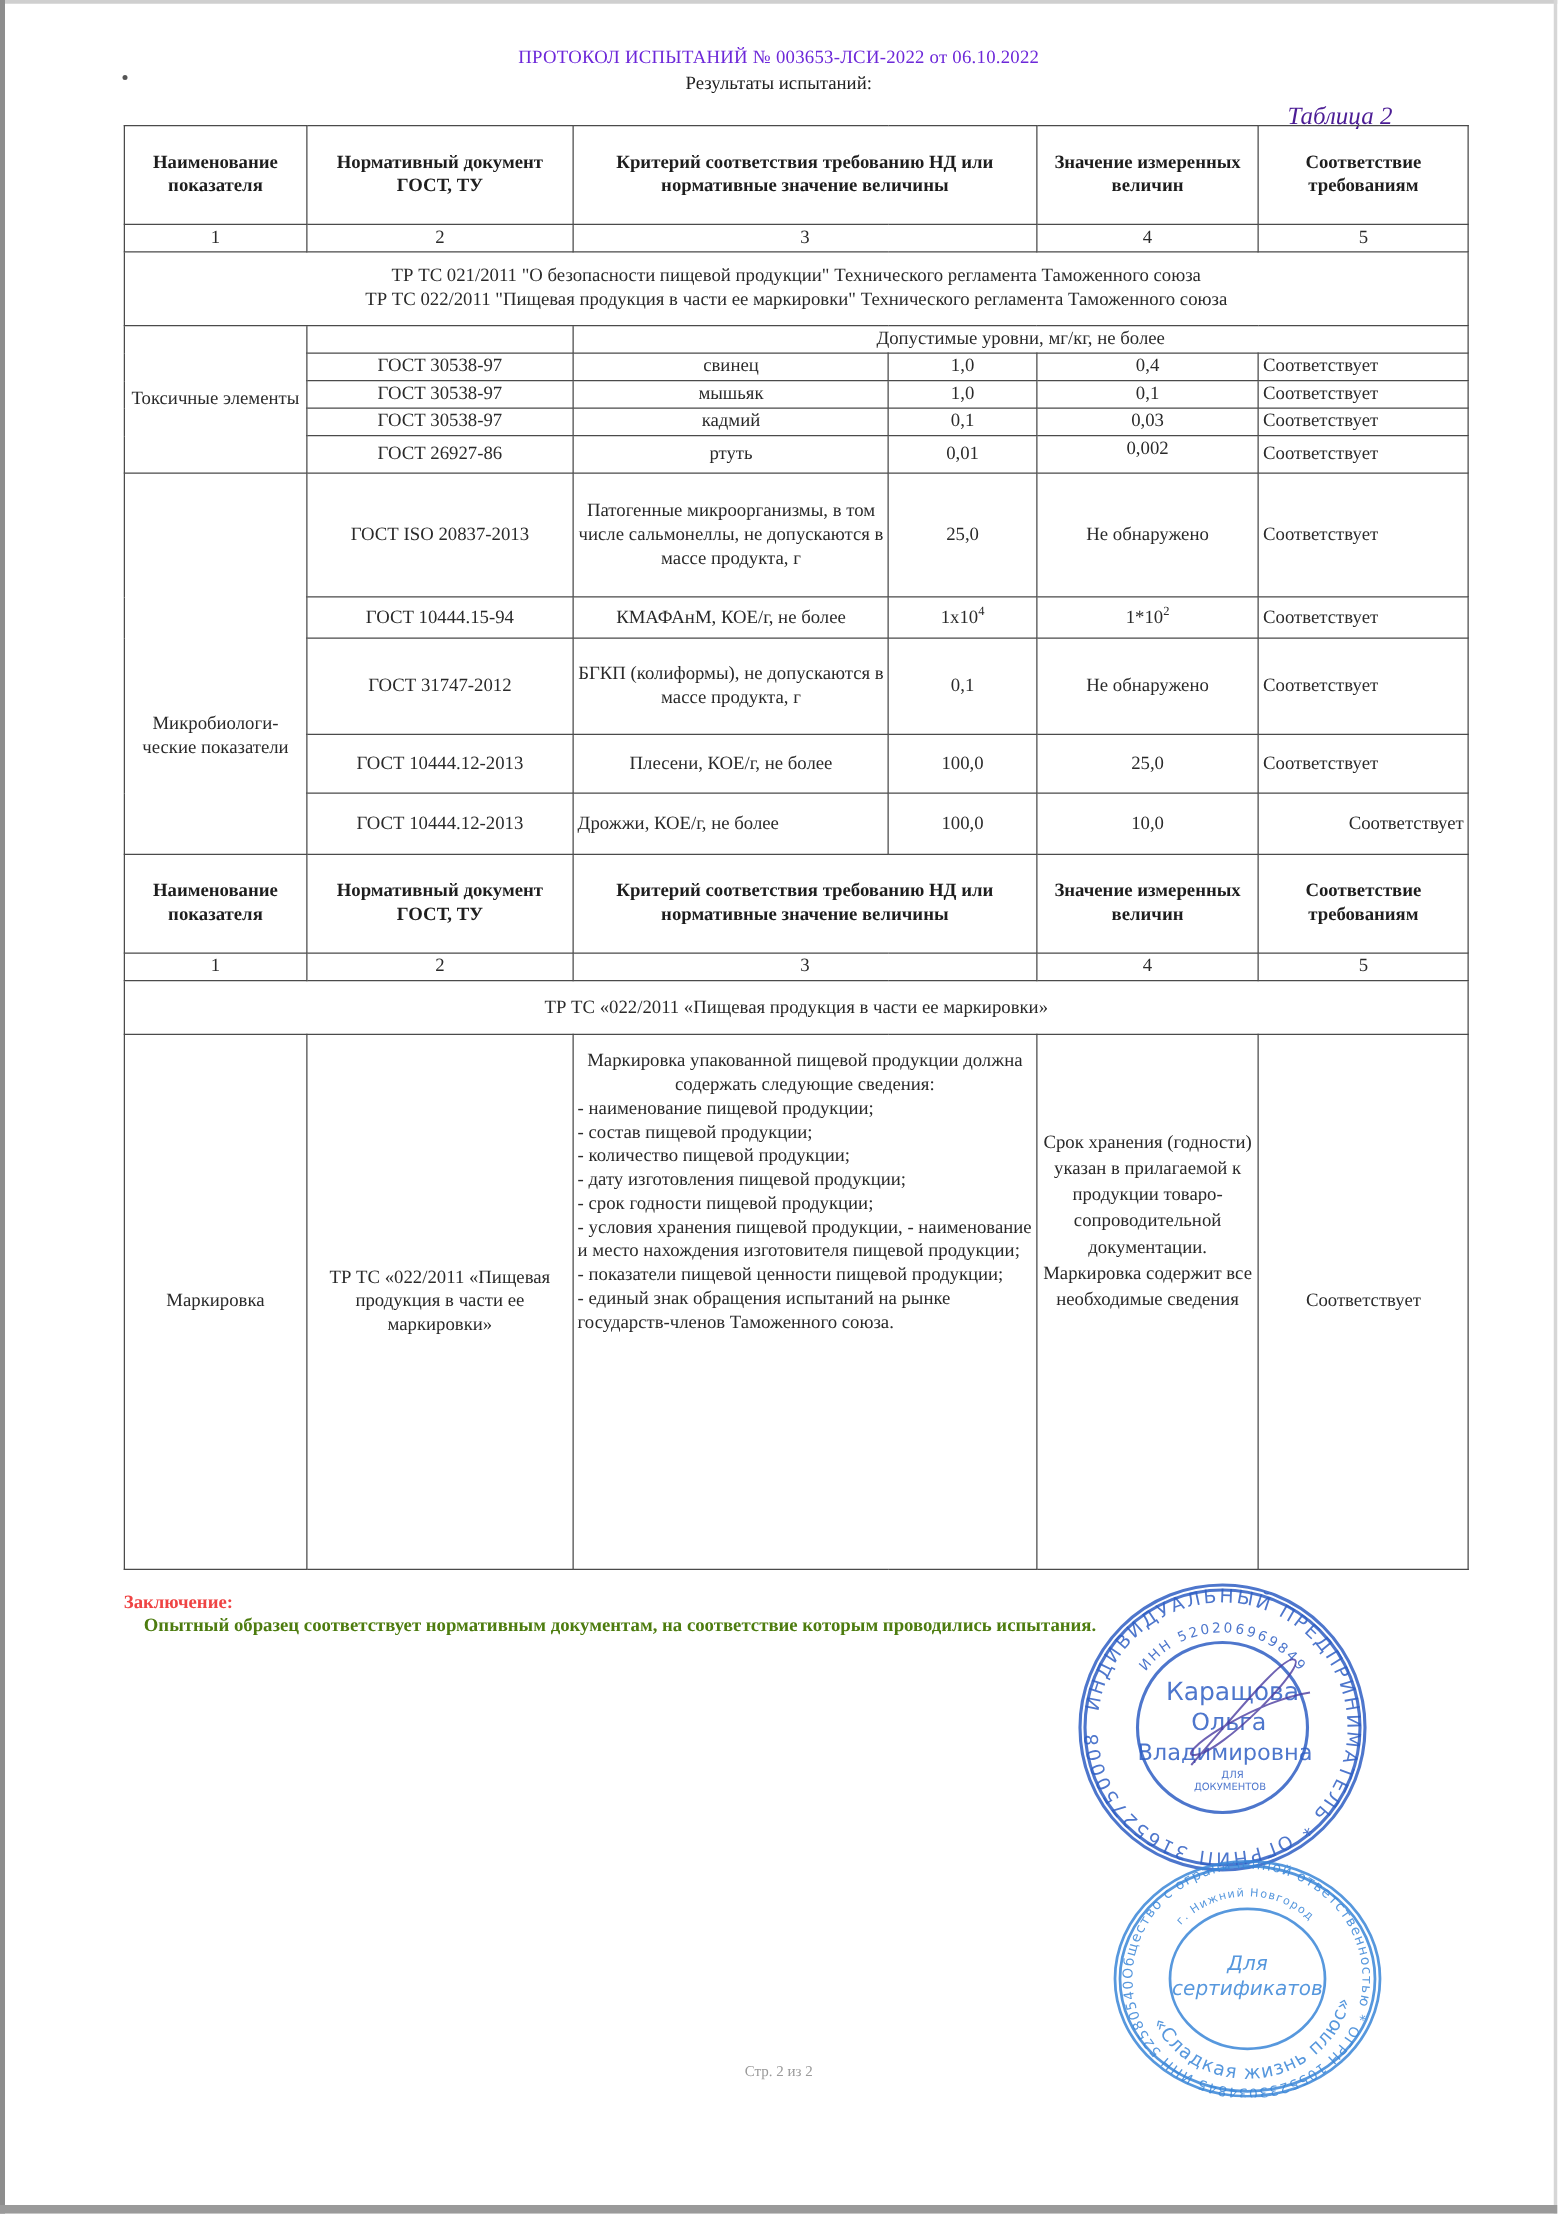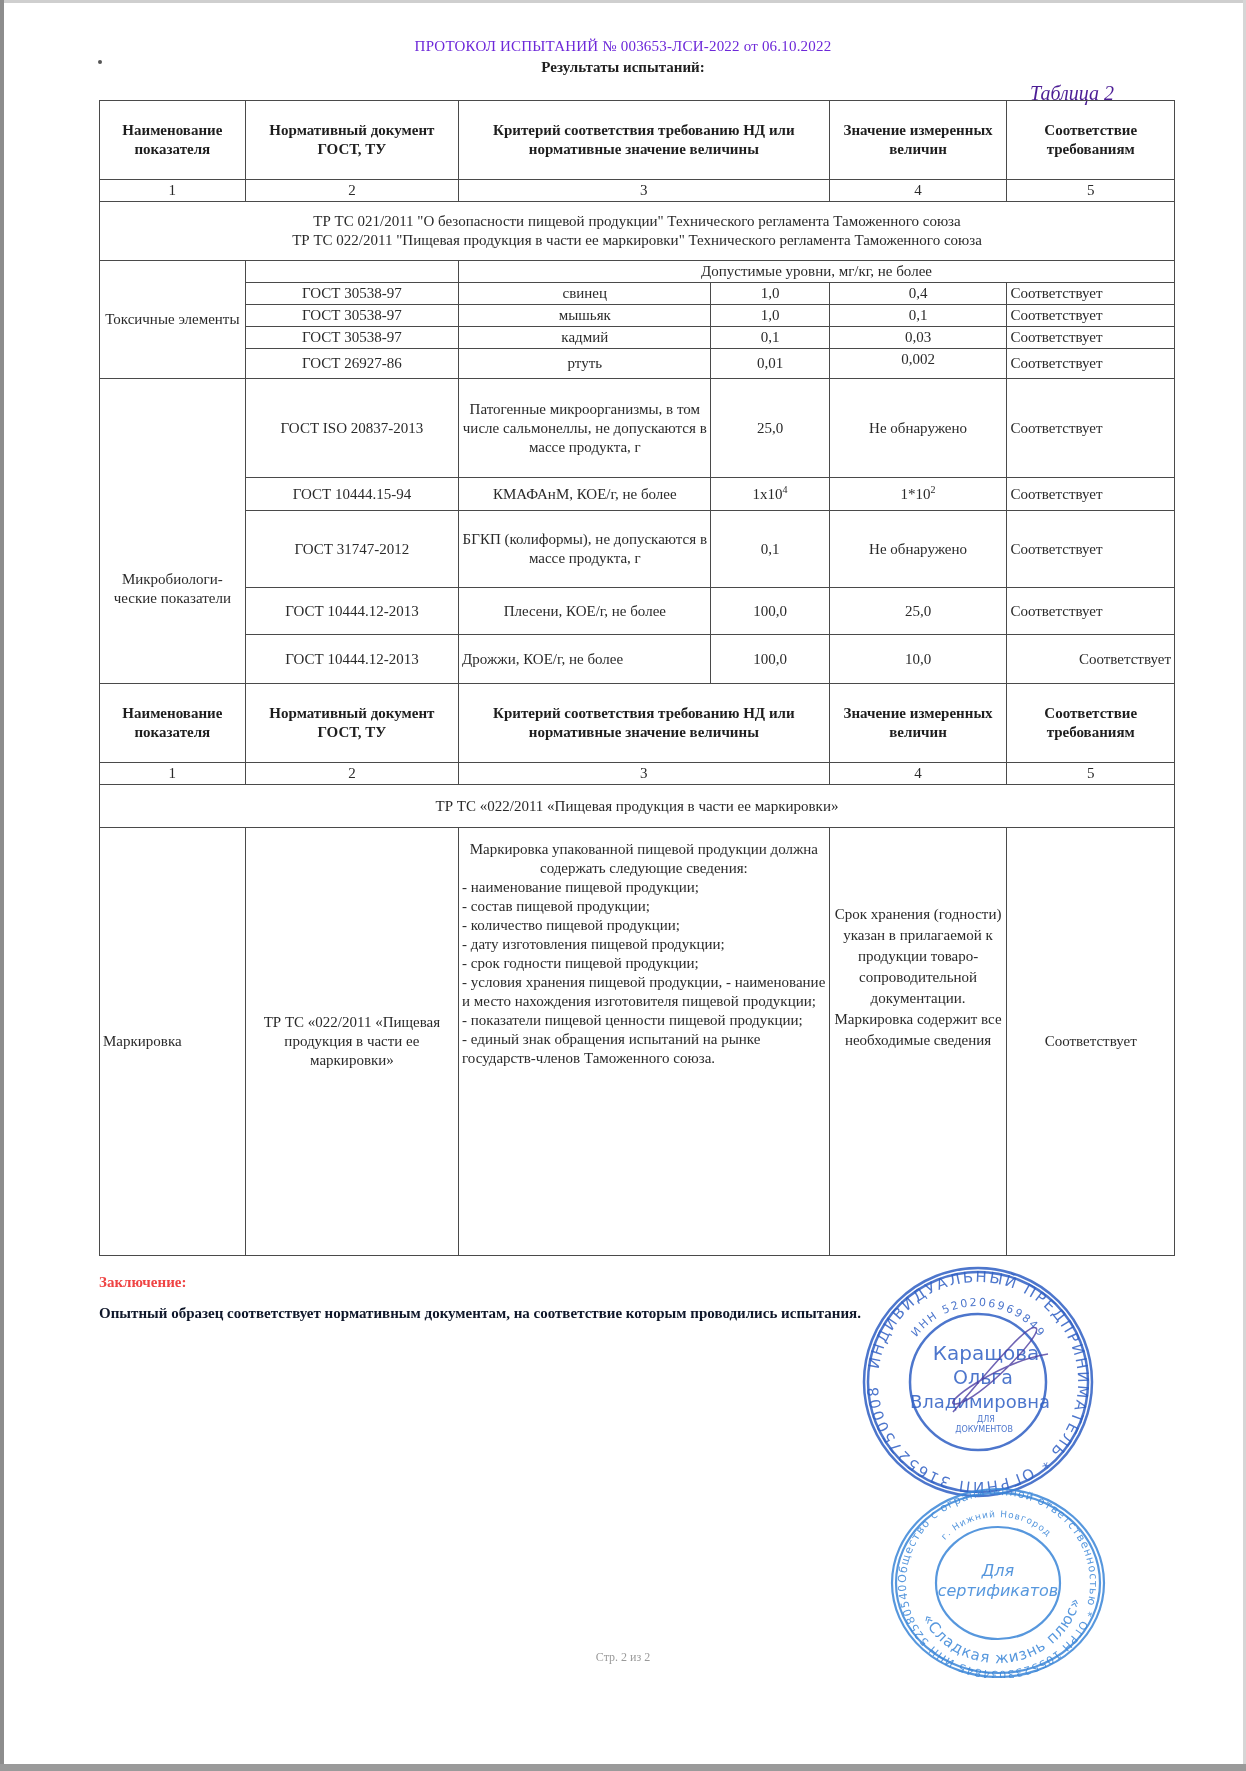--- a/index.html
+++ b/index.html
@@ -14,21 +14,21 @@
   .page-edge-bottom { position: absolute; left: 0; top: 1764px; width: 1246px; height: 7px; background: #9a9a9a; }
   .page-edge-right { position: absolute; right: 0; top: 0; width: 3px; height: 1771px; background: #d6d6d6; }
   .speck { position: absolute; left: 98px; top: 60px; width: 4px; height: 4px; border-radius: 50%; background: #555; }
 
   .doc-title {
     position: absolute; left: 0; width: 1246px; top: 38px; text-align: center;
     font-size: 15px; color: #6d28d9; letter-spacing: 0.2px;
   }
   .doc-subtitle {
     position: absolute; left: 0; width: 1246px; top: 59px; text-align: center;
-    font-size: 15px; font-weight: bold; color: #202020;
+    font-size: 15px; font-weight: normal; color: #202020;
   }
   .table-caption {
     position: absolute; left: 1030px; top: 82px; font-style: italic; font-size: 20px; color: #4c1d95;
   }
 
   table.results {
     position: absolute; left: 99px; top: 100px; width: 1076px;
     border-collapse: collapse; table-layout: fixed;
     font-size: 15px; color: #2a2a2a;
   }
@@ -45,32 +45,32 @@
   .tox .status { text-align: left; }
   .tox-last td { height: 27px; }
   .micro1 td { height: 96px; }
   .micro2 td { height: 30px; }
   .micro3 td { height: 74px; }
   .micro4 td { height: 44px; }
   .micro5 td { height: 46px; }
   .status-left { text-align: left !important; }
   .status-right { text-align: right !important; }
   .mark td { height: 350px; }
-  .mark .name { text-align: left; }
+  .mark .name { text-align: center; }
   .criterion { text-align: left !important; vertical-align: top !important; padding-top: 12px !important; }
   .criterion .intro { text-align: center; display: block; }
   .criterion .item { display: block; }
   .measured-text { vertical-align: top !important; padding-top: 76px !important; line-height: 21px !important; }
   sup { font-size: 10px; line-height: 0; }
 
   .conclusion-label {
     position: absolute; left: 99px; top: 1274px; font-size: 15px; font-weight: bold; color: #ef4444;
   }
   .conclusion-text {
-    position: absolute; left: 99px; top: 1293px; font-size: 15px; font-weight: bold; color: #0f172a; margin-top: 12px;
+    position: absolute; left: 115px; top: 1293px; font-size: 15px; font-weight: bold; color: #4d7c0f;
   }
 
   .stamp { position: absolute; }
   .stamp svg { display: block; }
   .stamp-ip { left: 858px; top: 1262px; width: 240px; height: 240px; }
   .stamp-ooo { left: 888px; top: 1478px; width: 220px; height: 200px; }
 
   .page-number {
     position: absolute; left: 0; width: 1246px; top: 1650px; text-align: center;
     font-size: 12px; color: #9a9a9a;

